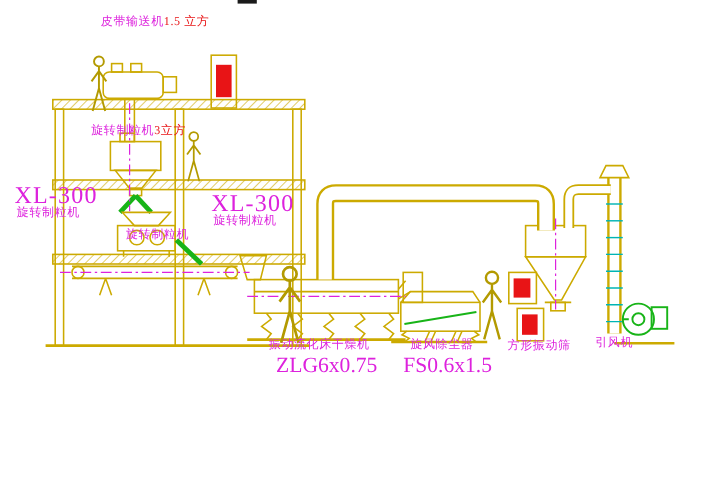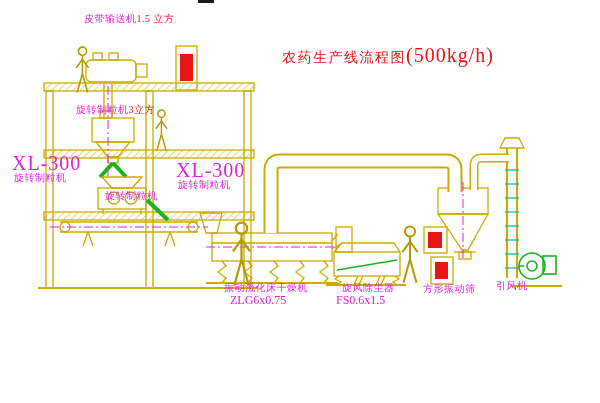--- a/index.html
+++ b/index.html
@@ -27,21 +27,21 @@
   .ducti{stroke:#fff;fill:none;stroke-width:11;stroke-linejoin:round}
   .pipeo{stroke:var(--yellow);fill:none;stroke-width:9;stroke-linejoin:round}
   .pipei{stroke:#fff;fill:none;stroke-width:6;stroke-linejoin:round}
   .stacko{stroke:var(--yellow);fill:none;stroke-width:12}
   .stacki{stroke:#fff;fill:none;stroke-width:8}
 
   
   .lbl{position:absolute;color:var(--magenta);font-size:10px;line-height:1.15;
        white-space:nowrap;letter-spacing:.5px}
   .lbl .red{color:var(--red)}
-  .model{font-size:12px;letter-spacing:0}
+  .model{font-size:18px;letter-spacing:0}
   .big{font-size:20px;letter-spacing:1px}
   .title{position:absolute;color:var(--red);white-space:nowrap}
   .title .tt{font-size:14px;letter-spacing:1.5px}
   .title .tc{font-size:20px;letter-spacing:1px}
 </style>
 </head>
 <body>
 
 <div class="canvas">
 
@@ -189,23 +189,20 @@
   </g>
 
   <g>
     <use href="#person" class="p" transform="translate(72,46) scale(0.95)"></use>
     <use href="#person" class="p" transform="translate(152,109) scale(0.86)"></use>
     <use href="#person" class="p" transform="translate(227,221) scale(1.32)"></use>
     <use href="#person" class="p" transform="translate(397,225) scale(1.18)"></use>
   </g>
 </svg>
 
-<div class="title" style="left:282px;top:44px">
-  <span class="tt">农药生产线流程图</span><span class="tc">(500kg/h)</span>
-</div>
 
 <div class="lbl" style="left:84px;top:13px">
   <span>皮带输送机</span><span class="red">1.5 立方</span>
 </div>
 
 <div class="lbl" style="left:76px;top:104px">
   <span>旋转制粒机</span><span class="red">3立方</span>
 </div>
 
 <div class="lbl big" style="left:12px;top:152px">XL-300</div>

